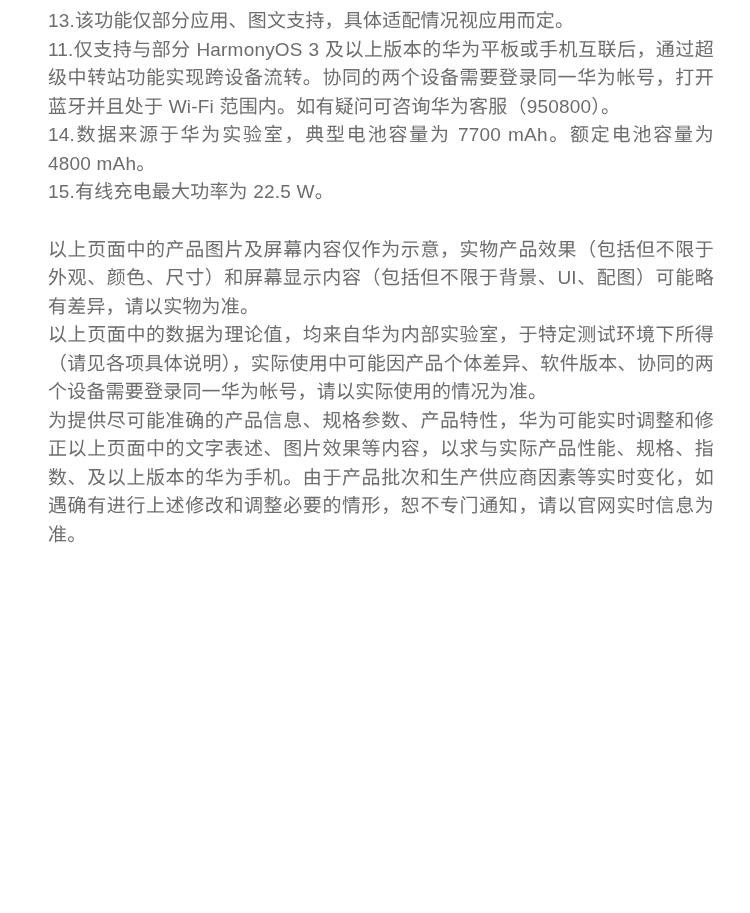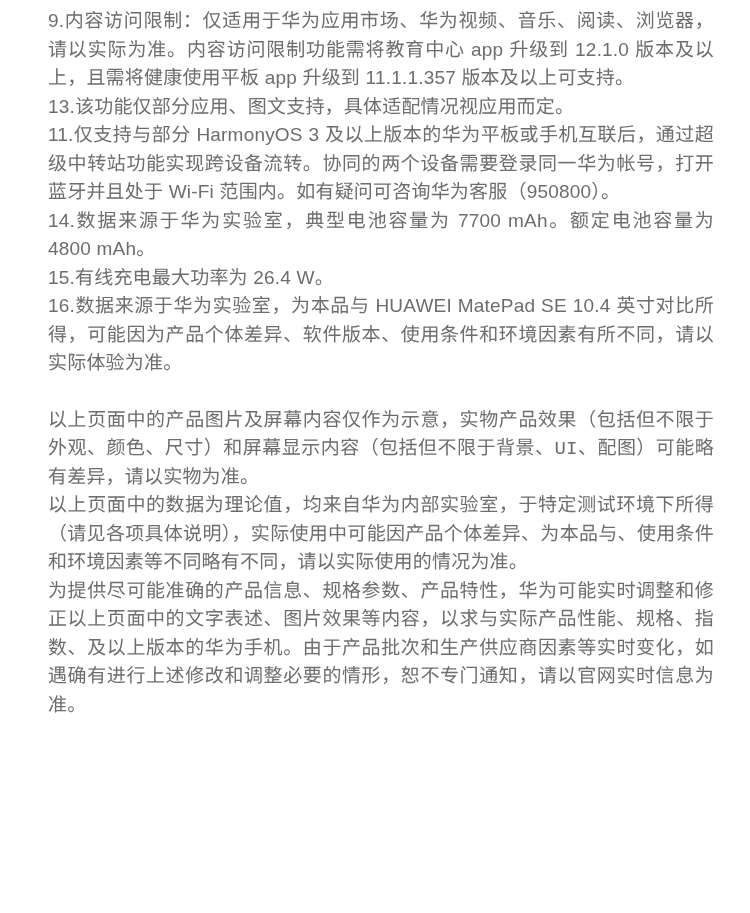--- a/index.html
+++ b/index.html
@@ -18,43 +18,40 @@
     font-family: "Liberation Sans", "DejaVu Sans", sans-serif;
     font-size: 19px;
     line-height: 28.5px;
     color: #6d6d6d;
   }
   .notes-section {
     margin: 0 0 29px 0;
   }
   .disclaimer-section {
     margin: 0;
-    font-family: Liberation Mono, monospace;
   }
   p.text-line {
     margin: 0;
     padding: 0;
     text-align: justify;
     letter-spacing: 0.2px;
     word-break: break-word;
   }
 </style>
 </head>
 <body>
 
 <main class="page">
 
   <section class="notes-section">
-    <p class="text-line">9.内容访问限制：仅适用于华为应用市场、华为视频、音乐、阅读、浏览器，请以实际为准。内容访问限制功能需将教育中心 app 升级到 12.1.0 版本及以上，且需将健康使用平板 app 升级到 11.1.1.357 版本及以上可支持。</p>
     <p class="text-line">13.该功能仅部分应用、图文支持，具体适配情况视应用而定。</p>
     <p class="text-line">11.仅支持与部分 HarmonyOS 3 及以上版本的华为平板或手机互联后，通过超级中转站功能实现跨设备流转。协同的两个设备需要登录同一华为帐号，打开蓝牙并且处于 Wi-Fi 范围内。如有疑问可咨询华为客服（950800）。</p>
     <p class="text-line">14.数据来源于华为实验室，典型电池容量为 7700 mAh。额定电池容量为 4800 mAh。</p>
-    <p class="text-line">15.有线充电最大功率为 26.4 W。</p>
-    <p class="text-line">16.数据来源于华为实验室，为本品与 HUAWEI MatePad SE 10.4 英寸对比所得，可能因为产品个体差异、软件版本、使用条件和环境因素有所不同，请以实际体验为准。</p>
+    <p class="text-line">15.有线充电最大功率为 22.5 W。</p>
   </section>
 
   <section class="disclaimer-section">
     <p class="text-line">以上页面中的产品图片及屏幕内容仅作为示意，实物产品效果（包括但不限于外观、颜色、尺寸）和屏幕显示内容（包括但不限于背景、UI、配图）可能略有差异，请以实物为准。</p>
-    <p class="text-line">以上页面中的数据为理论值，均来自华为内部实验室，于特定测试环境下所得（请见各项具体说明），实际使用中可能因产品个体差异、为本品与、使用条件和环境因素等不同略有不同，请以实际使用的情况为准。</p>
+    <p class="text-line">以上页面中的数据为理论值，均来自华为内部实验室，于特定测试环境下所得（请见各项具体说明），实际使用中可能因产品个体差异、软件版本、协同的两个设备需要登录同一华为帐号，请以实际使用的情况为准。</p>
     <p class="text-line">为提供尽可能准确的产品信息、规格参数、产品特性，华为可能实时调整和修正以上页面中的文字表述、图片效果等内容，以求与实际产品性能、规格、指数、及以上版本的华为手机。由于产品批次和生产供应商因素等实时变化，如遇确有进行上述修改和调整必要的情形，恕不专门通知，请以官网实时信息为准。</p>
   </section>
 
 </main>
 
 </body></html>

